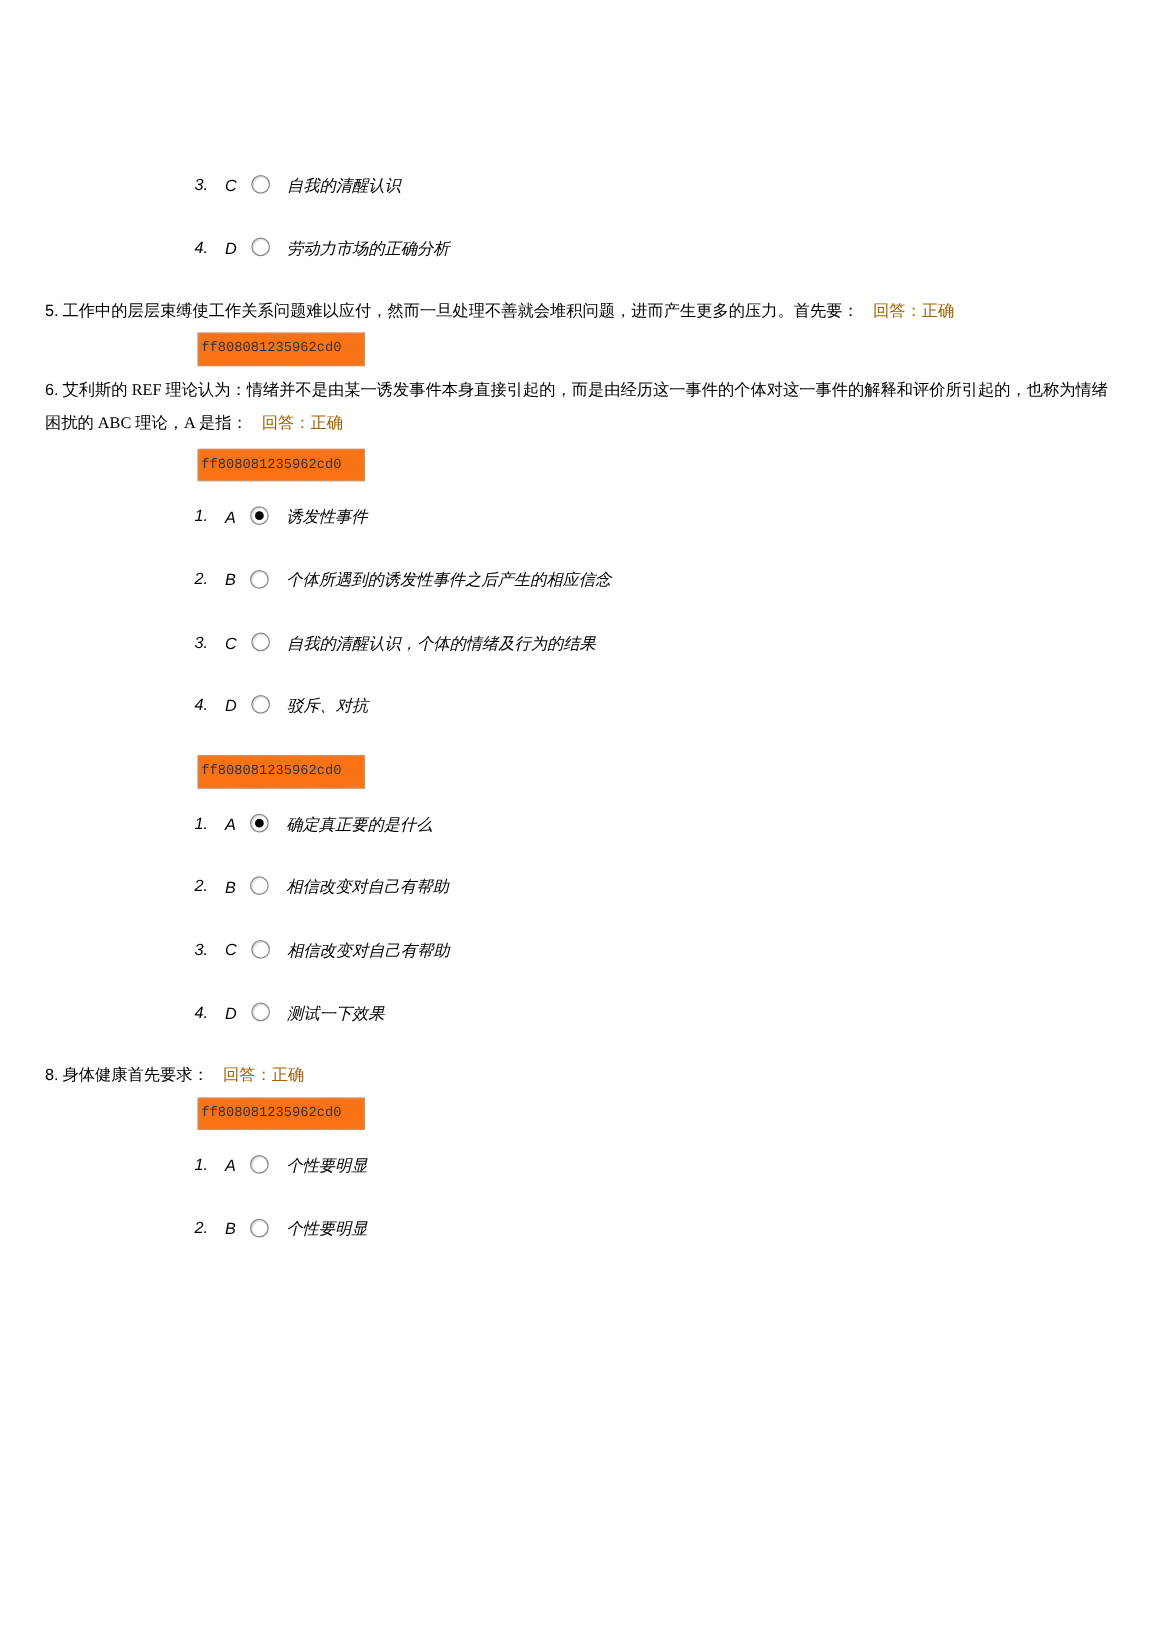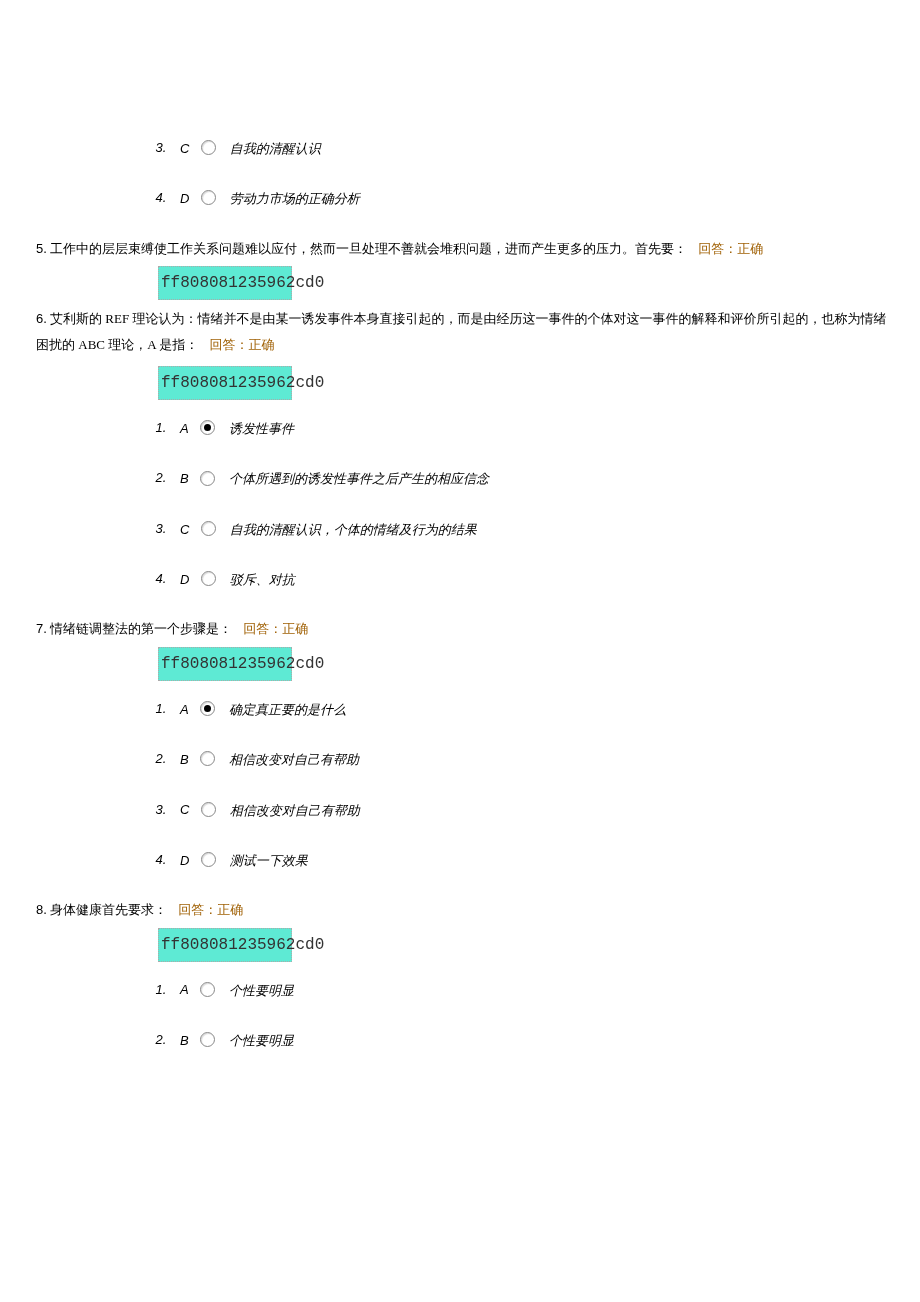--- a/index.html
+++ b/index.html
@@ -69,23 +69,23 @@
   .answer-label {
     color: #a16207;
     font-weight: normal;
     margin-left: 8px;
   }
   .code-box {
     margin: 8px 0 6px 128px;
     width: 128px;
     padding: 4px 2px;
     border: 1px dotted #aaa;
-    background: #5eead4;
+    background: #f97316;
     font-family: "Courier New", monospace;
-    font-size: 16px;
+    font-size: 11px;
     color: #333;
   }
   .q-num {
     font-family: Arial, SimSun, sans-serif;
   }
 </style>
 </head>
 <body>
 
 <div class="content">
@@ -133,25 +133,20 @@
       <span class="radio"></span>
       <span class="opt-text">自我的清醒认识，个体的情绪及行为的结果</span>
     </li>
     <li>
       <span class="opt-letter">D</span>
       <span class="radio"></span>
       <span class="opt-text">驳斥、对抗</span>
     </li>
   </ol>
 
-  <div class="question-line">
-    <span class="q-num">7.</span>
-    <span>情绪链调整法的第一个步骤是：</span>
-    <span class="answer-label">回答：正确</span>
-  </div>
   <div class="code-box">ff808081235962cd0</div>
   <ol class="options">
     <li>
       <span class="opt-letter">A</span>
       <span class="radio selected"></span>
       <span class="opt-text">确定真正要的是什么</span>
     </li>
     <li>
       <span class="opt-letter">B</span>
       <span class="radio"></span>

